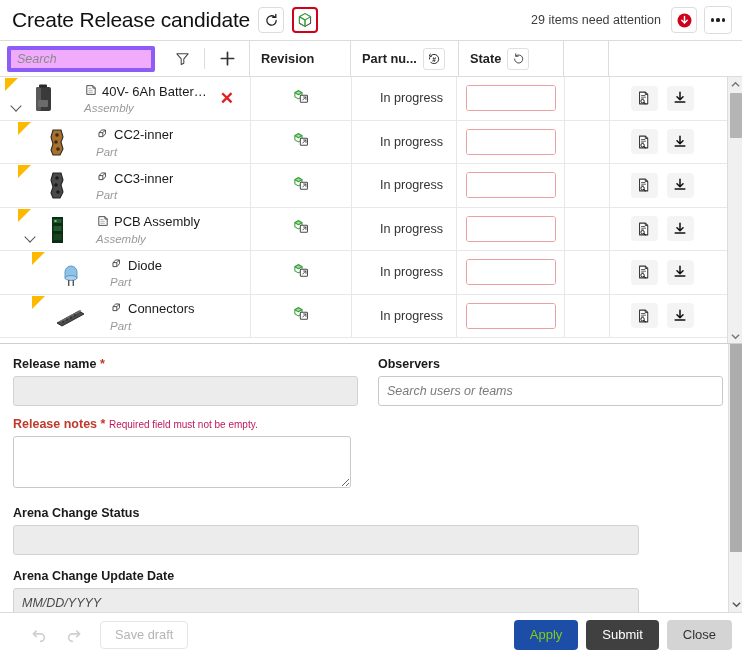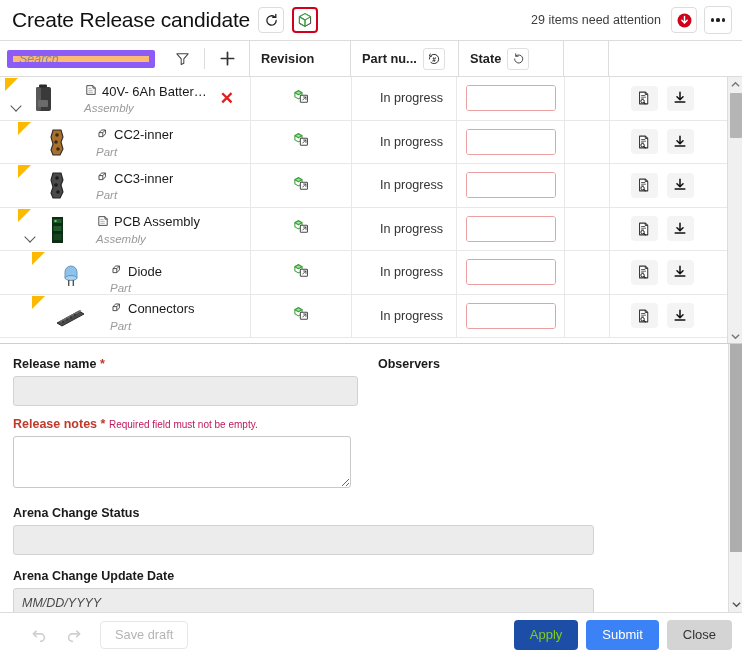--- a/index.html
+++ b/index.html
@@ -91,29 +91,29 @@
     align-items: stretch;
     border-bottom: 1px solid #dcdcdc;
     background: #fff;
   }
   .search-cell {
     width: 160px;
     display: flex; align-items: center;
     padding-left: 7px;
   }
   .search-input {
-    width: 148px; height: 18px;
-    border: 6px solid #8b5cf6;
+    width: 148px; height: 26px;
+    border: 4px solid #8b5cf6;
     border-radius: 2px;
     padding: 0 6px;
     font-size: 12.5px;
     font-style: italic;
     color: #555;
     font-family: "Liberation Sans", sans-serif;
-    background: #fdba74;
+    background: #f0abfc;
     outline: none;
   }
   .search-input::placeholder { color: #8a8a8a; font-style: italic; }
   .th-icon-cell {
     width: 44px;
     display: flex; align-items: center; justify-content: center;
     cursor: pointer;
   }
   .th-div { width: 1px; background: #dcdcdc; margin: 7px 0; }
   .th {
@@ -324,21 +324,21 @@
     border: 1px solid #c9c9c9;
     border-radius: 3px;
     background: #fff;
     resize: vertical;
     outline: none;
     font-size: 12.5px;
     font-family: "Liberation Sans", sans-serif;
     padding: 4px 6px;
   }
   .f-block { margin-top: 14px; }
-  .f-wide { width: 581px; }
+  .f-wide { width: 626px; }
 
   .form-scroll {
     position: absolute;
     top: 0; right: 0;
     width: 14px; height: 100%;
     background: #f0f0f0;
     border-left: 1px solid #dedede;
   }
   .fs-thumb {
     position: absolute;
@@ -383,21 +383,21 @@
     height: 30px;
     padding: 0 16px;
     border: none;
     border-radius: 4px;
     font-size: 13px;
     cursor: pointer;
     margin-left: 8px;
     font-family: "Liberation Sans", sans-serif;
   }
   .btn.apply { background: #1c4ea8; color: #84cc16; }
-  .btn.submit { background: #3b82f6; color: #fff; }
+  .btn.submit { background: #404040; color: #fff; }
   .btn.close { background: #d4d4d4; color: #333; }
 </style>
 </head>
 <body>
 
 <div id="app">
 
   <div class="header">
     <div class="title">Create Release candidate</div>
 
@@ -725,21 +725,21 @@
           <div class="c-name">
             <span class="tri" style="left:32px"></span>
             <span class="thumb" style="left:54px;top:4px">
               <svg width="26" height="30" viewBox="0 0 26 30">
                 <path d="M7 14a6 6 0 0 1 12 0v6H7z" fill="#8fc2e8" stroke="#5a90b8" stroke-width="0.9"></path>
                 <ellipse cx="13" cy="20" rx="6" ry="2.4" fill="#a8d2f0" stroke="#5a90b8" stroke-width="0.9"></ellipse>
                 <rect x="10" y="22" width="1.4" height="6" fill="#555"></rect>
                 <rect x="14.6" y="22" width="1.4" height="6" fill="#555"></rect>
               </svg>
             </span>
-            <span class="name-block" style="left:110px;top:12px">
+            <span class="name-block" style="left:110px;top:6px">
               <span class="name-line">
                 <span><svg width="14" height="14" viewBox="0 0 16 16">
                     <path d="M3.4 6.4 6.6 3.4h4.2v4.4l-3 3.2H3.4z" fill="#fff" stroke="#4a4a4a" stroke-width="1.1" stroke-linejoin="round"></path>
                     <path d="M3.4 6.4h4.4v4.6M7.8 6.4l3-3" fill="none" stroke="#4a4a4a" stroke-width="1.1" stroke-linejoin="round"></path>
                   </svg></span>
                 <span class="name-text">Diode</span>
               </span>
               <span class="sub-text">Part</span>
             </span>
           </div>
@@ -865,20 +865,21 @@
         <label class="f-label err" style="margin-top:11px;">
           <span>Release notes</span>
           <span class="req">*</span>
           <span class="err-msg">Required field must not be empty.</span>
         </label>
         <textarea class="ta" style=""></textarea>
       </div>
 
       <div class="f-right">
         <label class="f-label">Observers</label>
+        <input class="inp white" type="text" placeholder="Search users or teams" style="">
       </div>
     </div>
 
     <div class="f-block">
       <label class="f-label">Arena Change Status</label>
       <input class="inp f-wide" type="text" readonly="" placeholder="" style="">
     </div>
 
     <div class="f-block">
       <label class="f-label">Arena Change Update Date</label>

